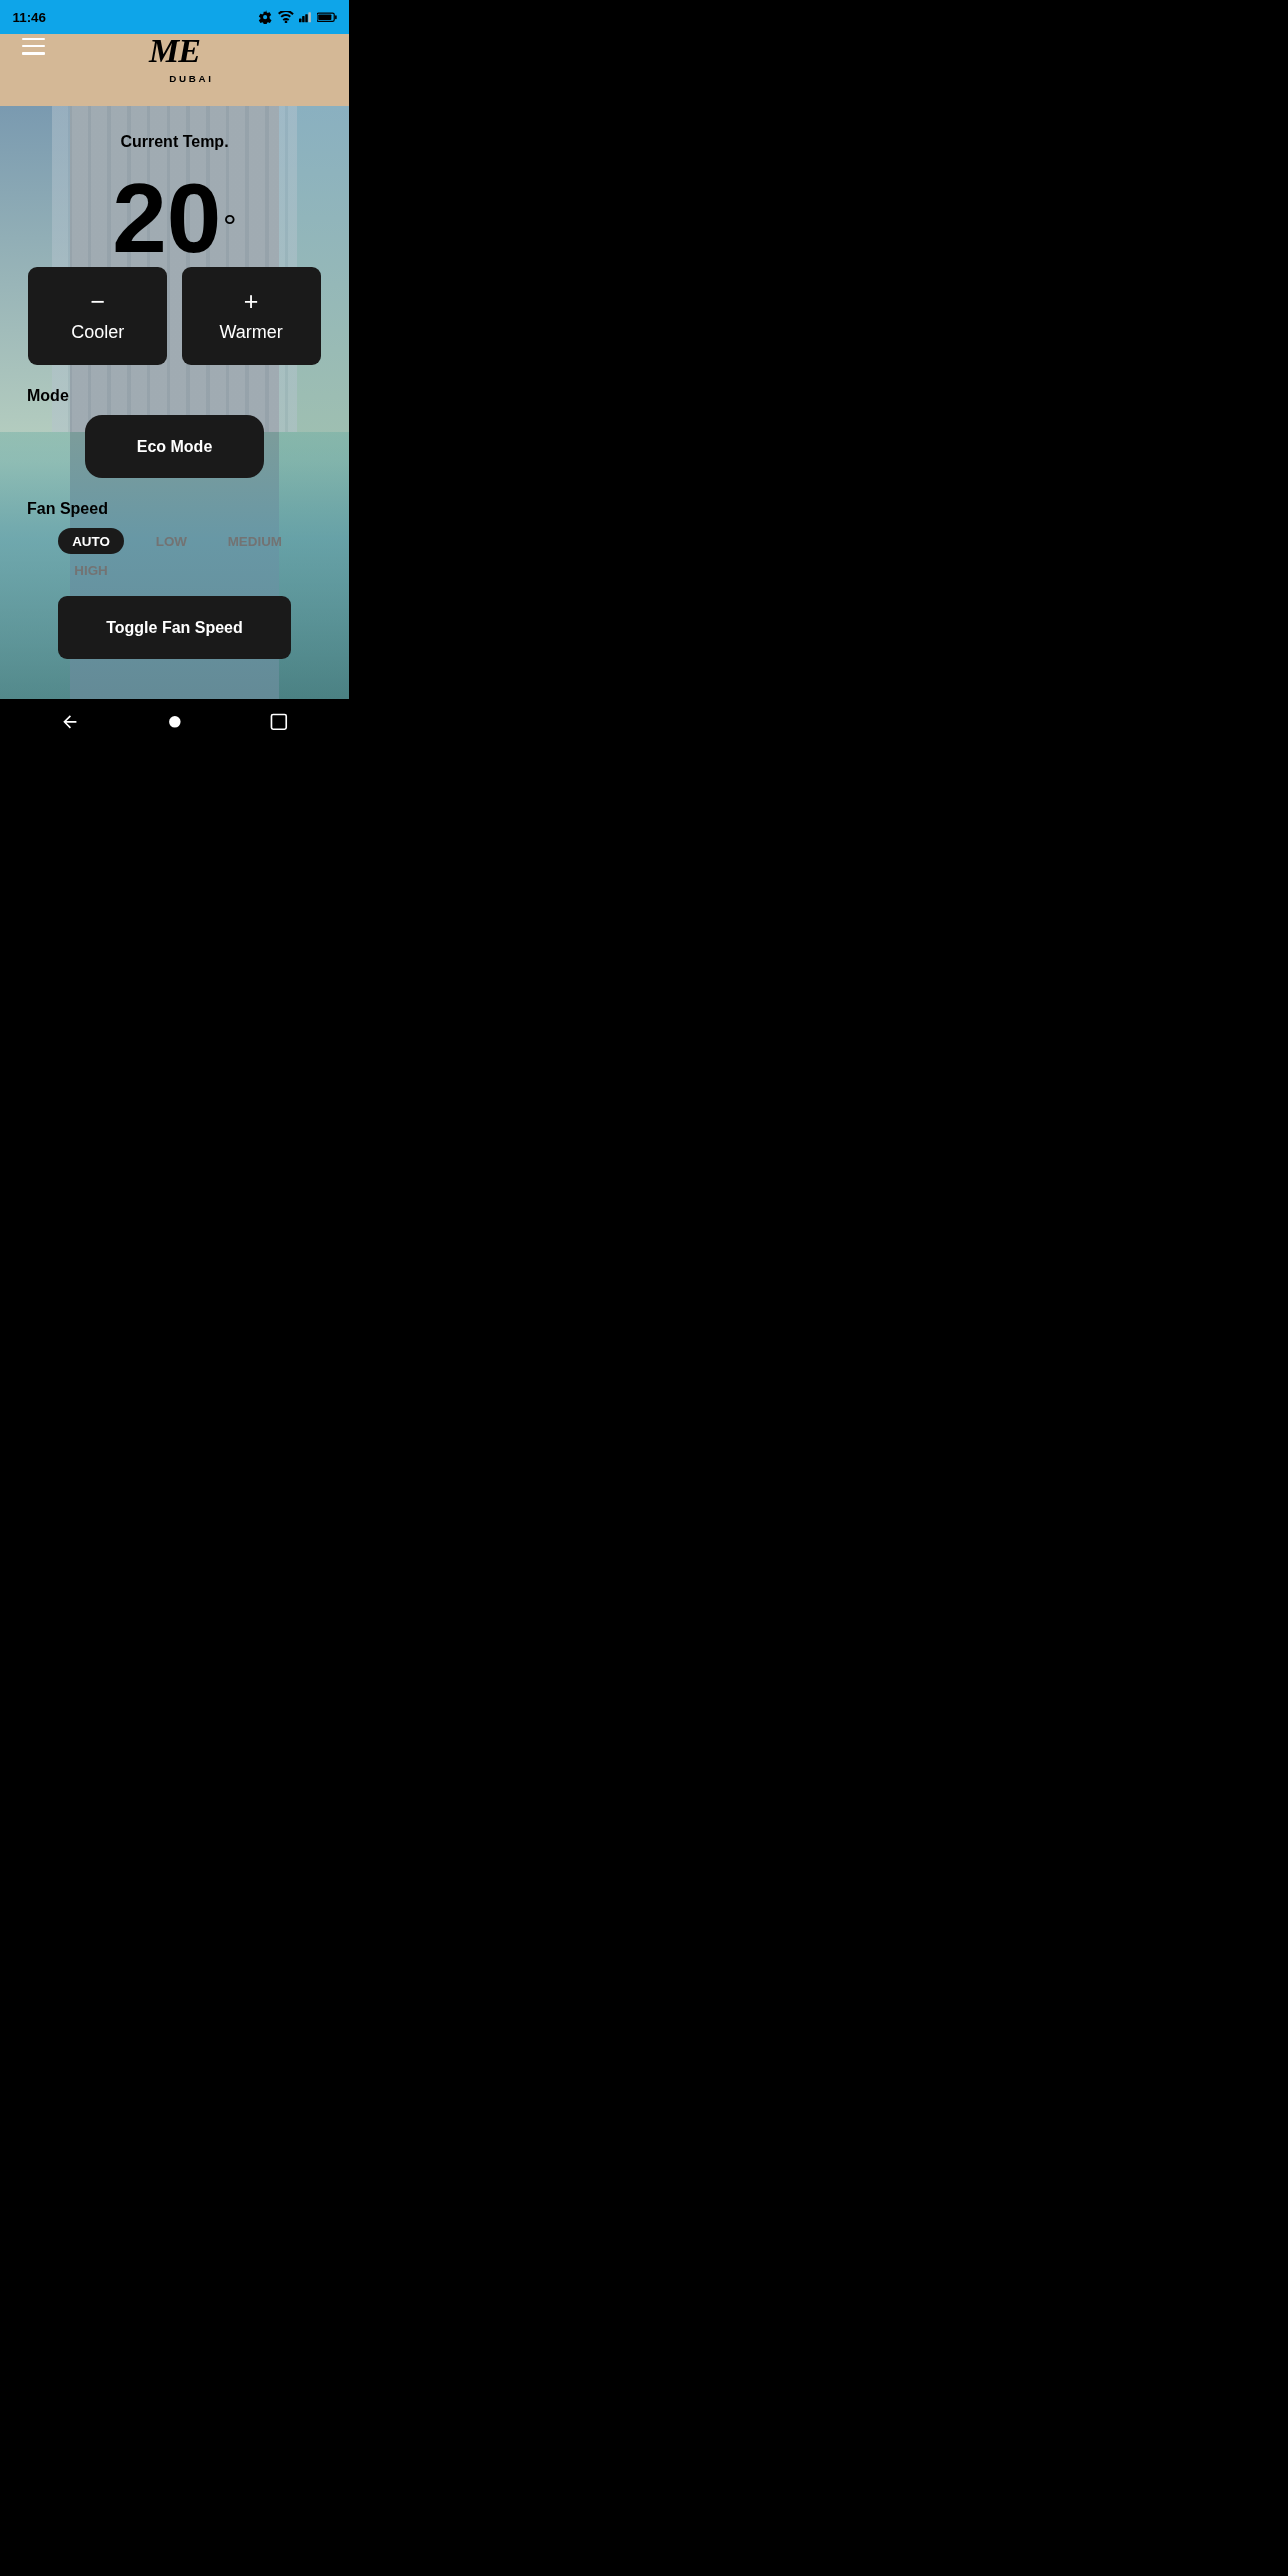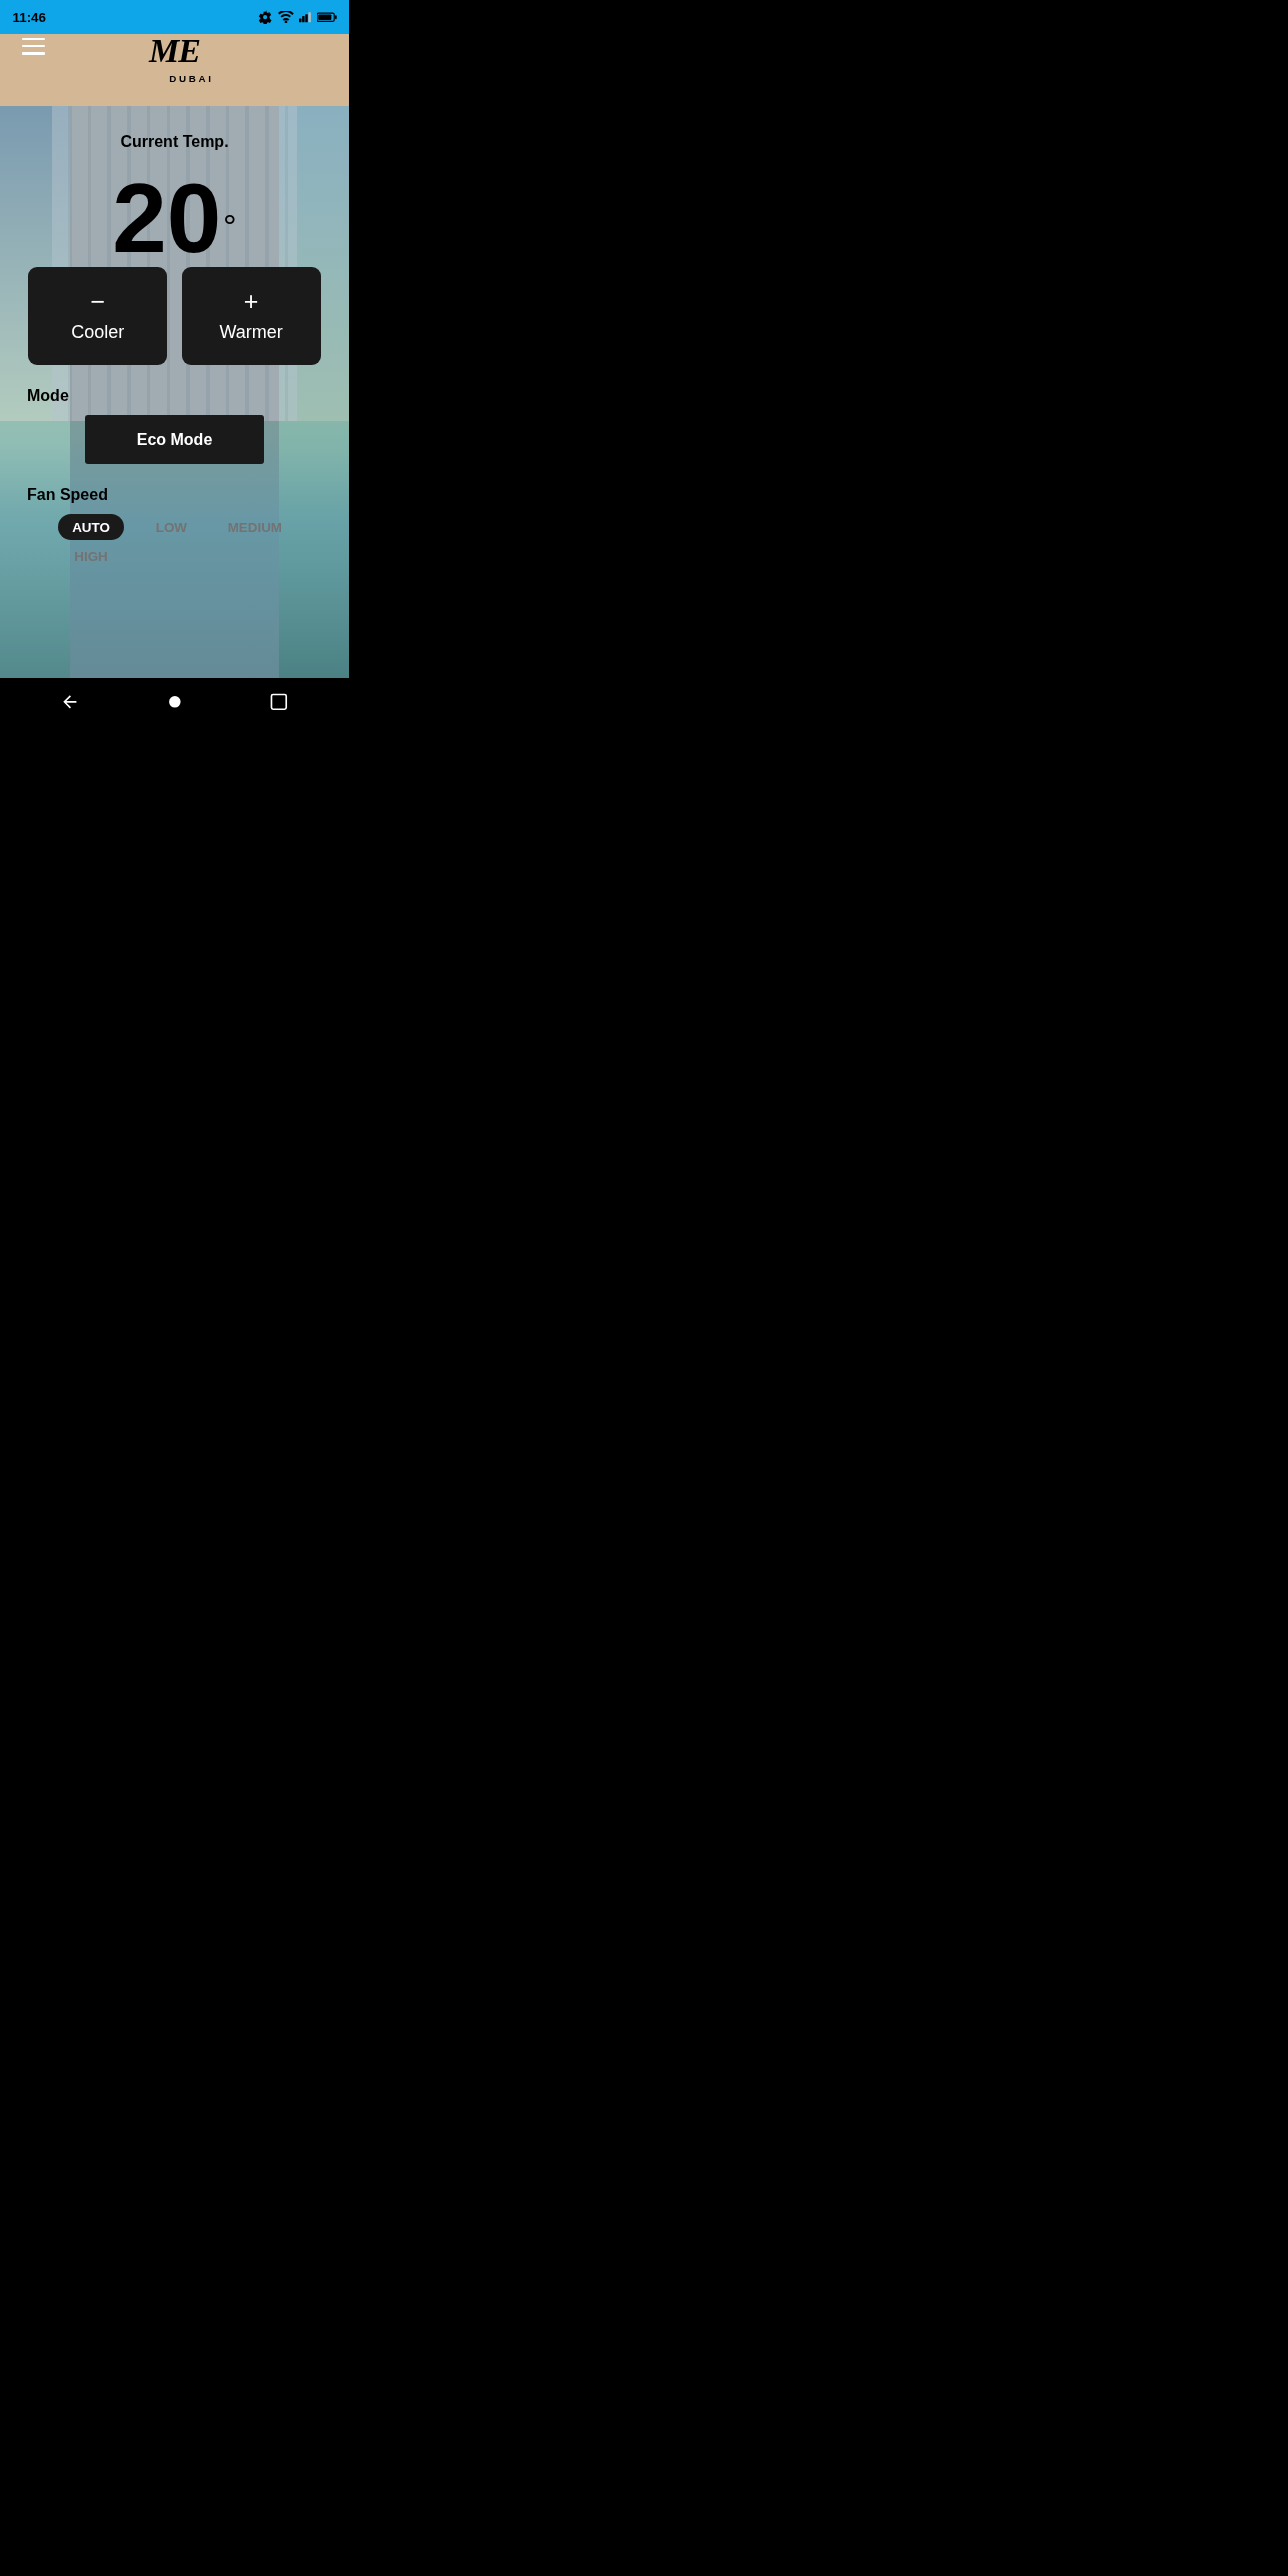--- a/index.html
+++ b/index.html
@@ -228,23 +228,23 @@
       font-weight: 700;
       color: #000;
       margin-bottom: 10.7px;
       text-align: left;
       padding-left: 9px;
     }
     .mode-btn {
       background: #1a1a1a;
       color: #fff;
       border: none;
-      border-radius: 3px;
+      border-radius: 17px;
       width: 179px;
-      height: 49px;
+      height: 63px;
       cursor: pointer;
       font-size: 16px;
       font-weight: 600;
       margin-bottom: 21.5px;
     }
 
     
     .fan-speed-grid {
       display: grid;
       grid-template-columns: 1fr 1fr 1fr;
@@ -371,20 +371,21 @@
     <div class="section-label">Mode</div>
     <button class="mode-btn">Eco Mode</button>
 
     <div class="section-label">Fan Speed</div>
     <div class="fan-speed-grid">
       <span class="fan-speed-option active">AUTO</span>
       <span class="fan-speed-option">LOW</span>
       <span class="fan-speed-option">MEDIUM</span>
       <span class="fan-speed-option">HIGH</span>
     </div>
+    <button class="toggle-fan-btn">Toggle Fan Speed</button>
 
   </div>
 </div>
 
 <div class="nav-bar">
   <button class="nav-btn">
     <svg width="19.7" height="19.7" viewBox="0 0 24 24" fill="white">
       <path d="M20 11H7.83l5.59-5.59L12 4l-8 8 8 8 1.41-1.41L7.83 13H20v-2z"></path>
     </svg>
   </button>

